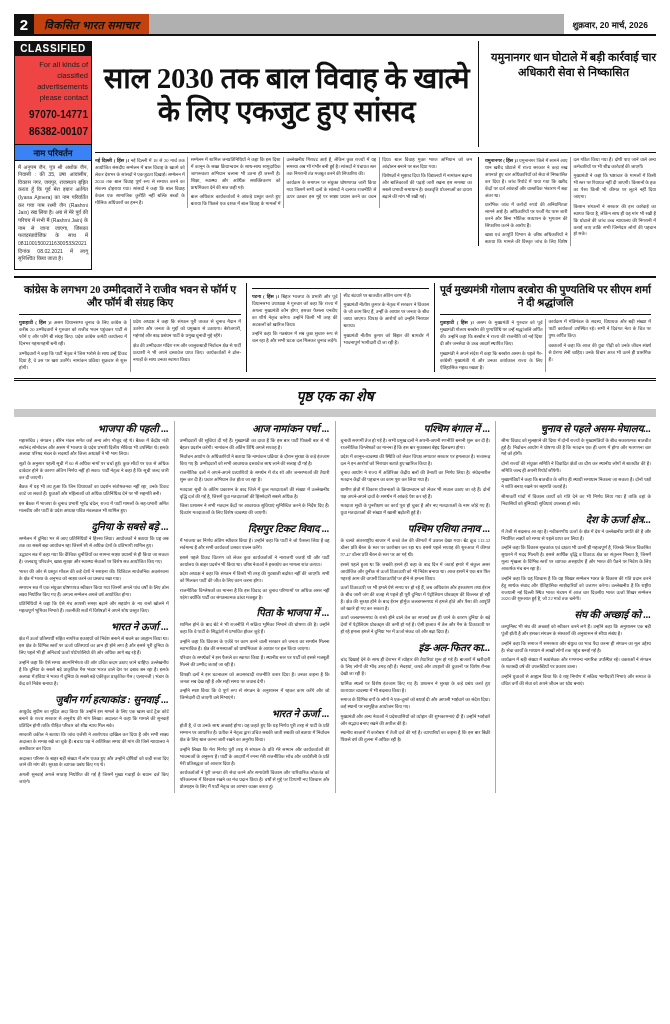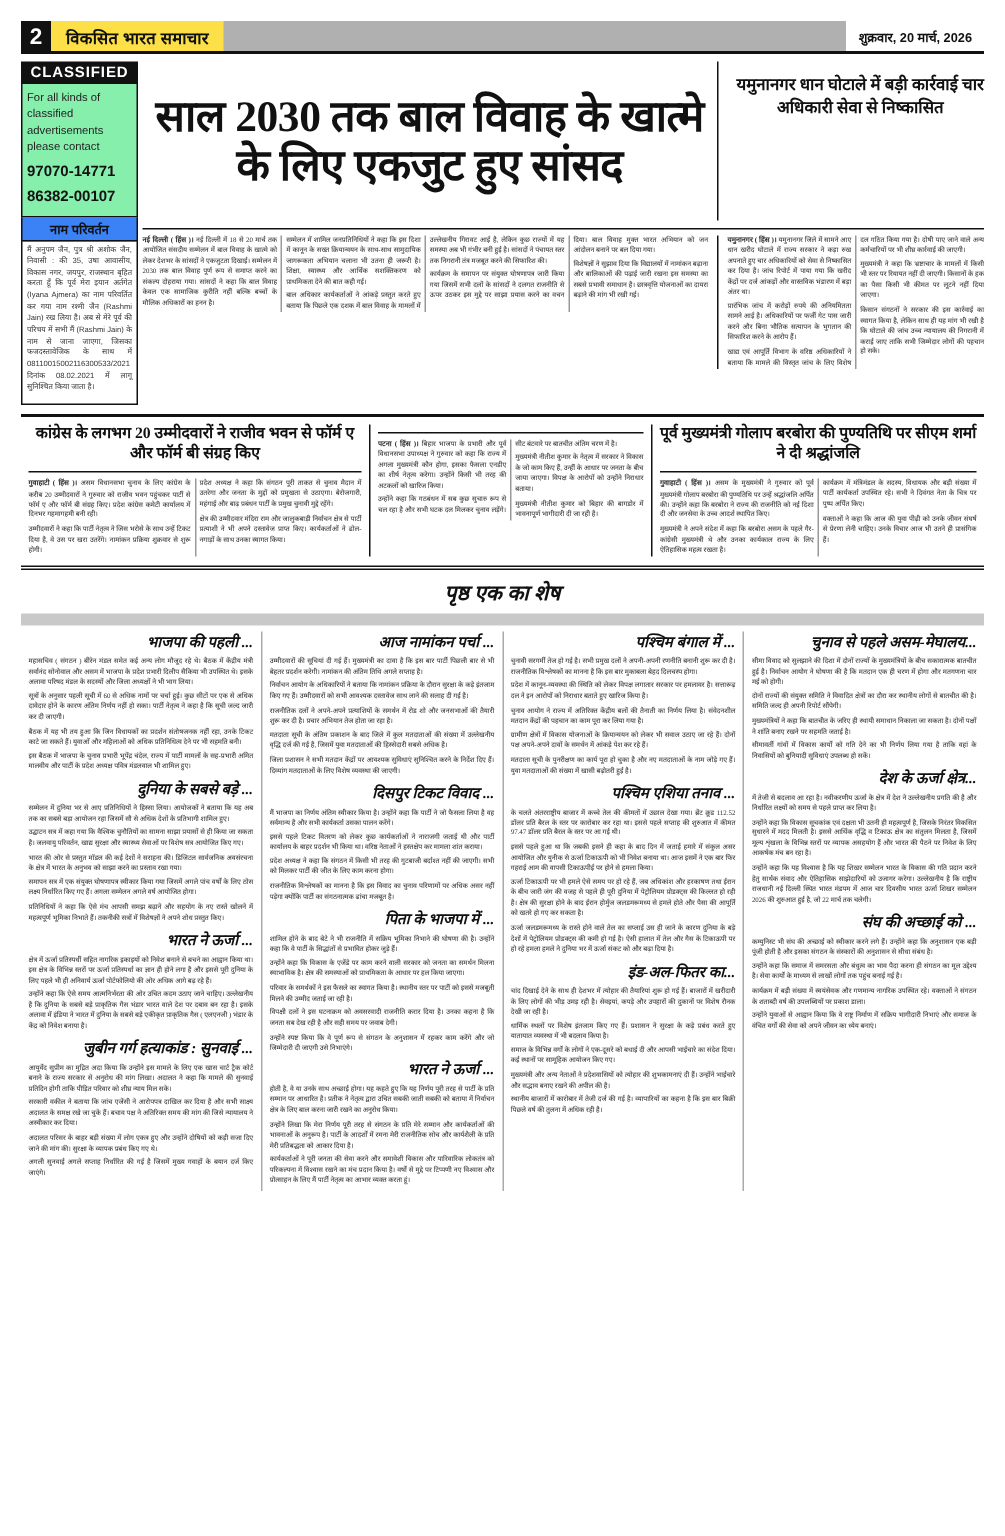--- a/index.html
+++ b/index.html
@@ -10,37 +10,37 @@
     font-family:"Liberation Sans", sans-serif;
     color:#111;
     overflow:hidden;
   }
   .page { width:670px; height:1024px; padding:14px 14px 6px 14px; position:relative; }
 
   
   .masthead { display:flex; align-items:stretch; height:22px; background:#b0b0b0; border-bottom:2px solid #111; }
   .folio { width:20px; background:#111; color:#fff; font-weight:bold; font-size:15px;
            display:flex; align-items:center; justify-content:center; }
-  .masthead-title { background:#fde047; padding:0 10px; display:flex; align-items:center;
-                    font-size:11px; font-weight:bold; letter-spacing:.2px; }
+  .masthead-title { background:#c2410c; padding:0 10px; display:flex; align-items:center;
+                    font-size:11px; font-weight:bold; letter-spacing:.2px;font-style:italic; }
   .masthead-fill { flex:1; }
   .masthead-date { background:#fff; padding:0 8px; display:flex; align-items:center;
                    font-size:8.5px; font-weight:bold; }
 
   
   .top-area { display:flex; gap:3px; margin-top:5px; }
   .classified-col { width:78px; flex:0 0 78px; }
   .headline-col { flex:1; min-width:0; }
   .right-col { width:178px; flex:0 0 178px; }
 
   
   .classified-badge { background:#111; color:#fff; text-align:center; font-weight:bold;
       font-size:10px; letter-spacing:.6px; padding:2px 0; font-family:"Liberation Sans",sans-serif; }
-  .classified-body { border:1px solid #111; border-top:none; background:#86efac;
-      text-align:left; padding:4px 3px 5px 3px; }
+  .classified-body { border:1px solid #111; border-top:none; background:#ef4444;
+      text-align:right; padding:4px 3px 5px 3px; }
   .classified-body .line { font-size:7.5px; line-height:1.45; color:#222; }
   .classified-phone { font-size:10px; font-weight:bold; line-height:1.35; margin-top:4px; }
   .namechange-head { border:1px solid #111; border-top:none; background:#3b82f6;
       text-align:center; font-size:8.5px; font-weight:bold; padding:2px 0; }
   .namechange-body { border:1px solid #111; border-top:none; padding:3px;
       font-size:5.1px; line-height:1.5; text-align:justify; color:#333; }
   .namechange-body p { margin:0 0 3px 0; }
 
   
   .main-headline { font-family:"Liberation Serif", serif; font-weight:bold; text-align:center;

